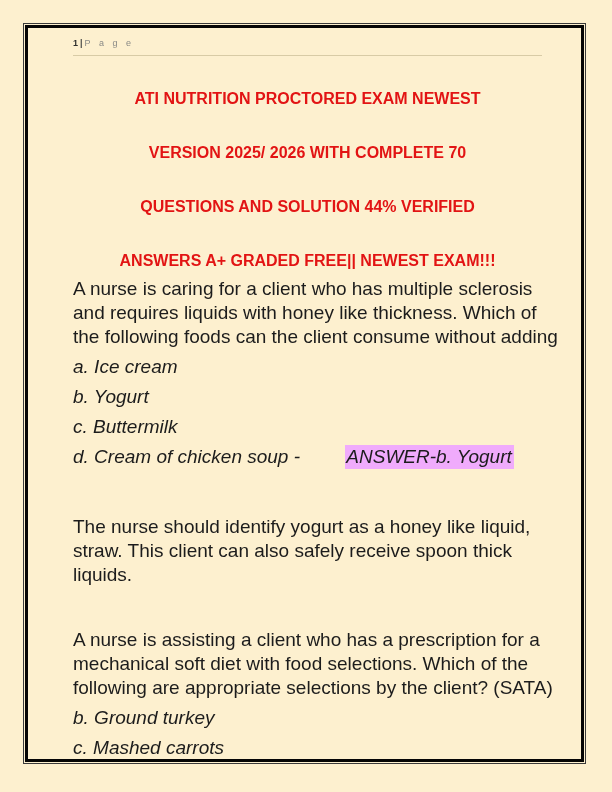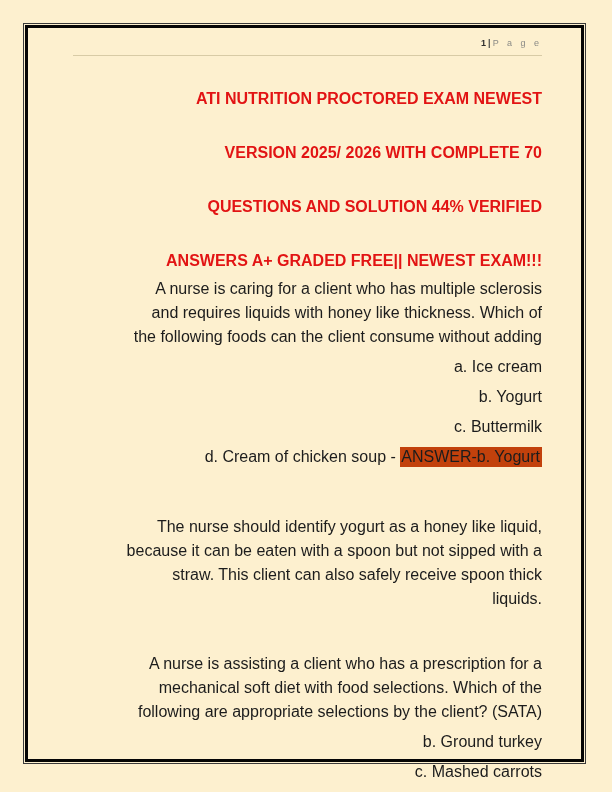--- a/index.html
+++ b/index.html
@@ -1,15 +1,15 @@
 <!DOCTYPE html>
 <html><head>
 <meta charset="utf-8">
 <style>
-  * { margin: 0; padding: 0; box-sizing: border-box; text-align: right; }
+  * { margin: 0; padding: 0; box-sizing: border-box; }
   html, body { width: 612px; height: 792px; }
   body {
     background: #fdf0cf;
     font-family: "Liberation Sans", sans-serif;
     color: #1c1c1c;
     position: relative;
     overflow: hidden;
   }
   .page-border {
     position: absolute;
@@ -48,30 +48,31 @@
   }
   .exam-title {
     margin-top: 25px;
     text-align: center;
     font-weight: bold;
     font-size: 16px;
     line-height: 22px;
     color: #e21414;
   }
   .title-line { white-space: nowrap; margin-top: 32px; }
-  .body-text { font-size: 16px; }
+  .body-text { font-size: 19px; }
   .para { margin-top: 14px; }
   .line { line-height: 24px; white-space: nowrap; }
   .stem { margin-top: 5px; margin-bottom: 6px; }
-  .option { line-height: 24px; margin-bottom: 6px; white-space: nowrap; }
+  .option { line-height: 24px; margin-bottom: 6px; white-space: nowrap; font-style: italic; }
   .spacer-1 { height: 26px; }
   .spacer-2 { height: 36px; }
   .hl {
-    background: #c2410c;
+    background: #f0abfc;
     padding: 1px 2px 2px 1px;
+    margin-left: 40px;
   }
 </style>
 </head>
 <body>
 
 <div class="page-border">
   <div class="content">
 
     <div class="header-row">
       <span class="pgnum">1</span><span class="sep">|</span><span class="pglabel">P a g e</span>
@@ -94,21 +95,20 @@
 
       <div class="option">a. Ice cream</div>
       <div class="option">b. Yogurt</div>
       <div class="option">c. Buttermilk</div>
       <div class="option"><span>d. Cream of chicken soup - </span><span class="hl">ANSWER-b. Yogurt</span></div>
 
       <div class="spacer-1"></div>
 
       <div class="para">
         <div class="line">The nurse should identify yogurt as a honey like liquid,</div>
-        <div class="line">because it can be eaten with a spoon but not sipped with a</div>
         <div class="line">straw. This client can also safely receive spoon thick</div>
         <div class="line">liquids.</div>
       </div>
 
       <div class="spacer-2"></div>
 
       <div class="para stem">
         <div class="line">A nurse is assisting a client who has a prescription for a</div>
         <div class="line">mechanical soft diet with food selections. Which of the</div>
         <div class="line">following are appropriate selections by the client? (SATA)</div>

